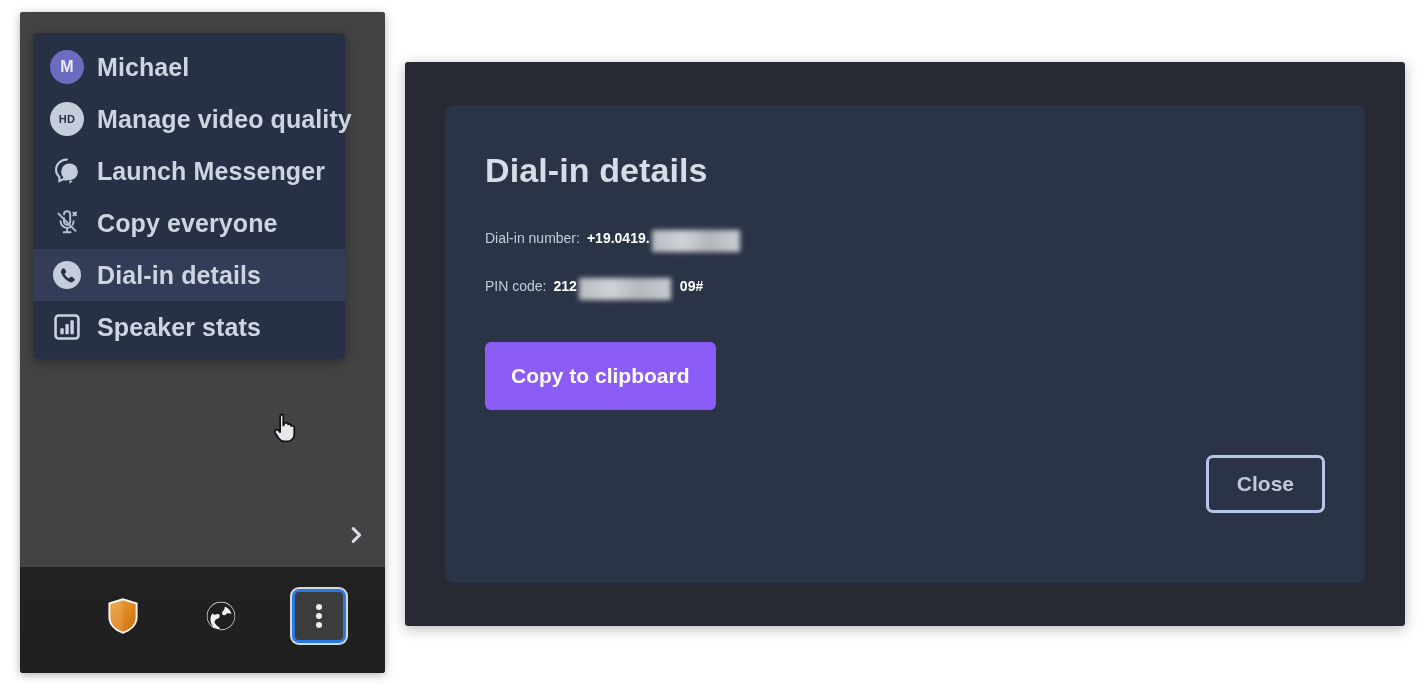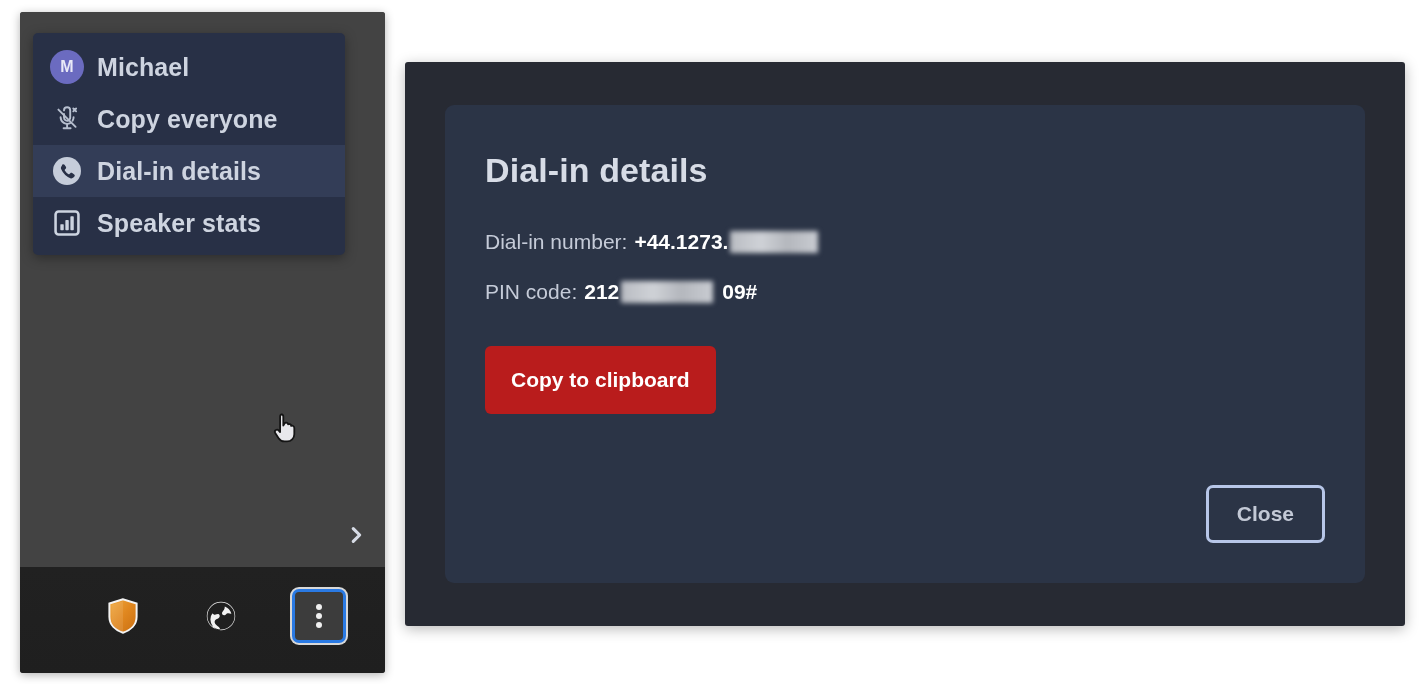--- a/index.html
+++ b/index.html
@@ -172,22 +172,21 @@
   }
   .dialog-title {
     font-size: 34px;
     font-weight: 700;
     color: #d7dce6;
     letter-spacing: 0.1px;
     margin-top: 6px;
   }
   .info-row {
     display: flex;
-    align-items: center;
-    font-size: 21px;
+    font-size: 14px;
     color: #c5cbd8;
     margin-top: 40px;
     white-space: nowrap;
   }
   .info-row.second { margin-top: 26px; }
   .info-label { font-weight: 400; }
   .info-value {
     font-weight: 700;
     color: #ffffff;
     margin-left: 7px;
@@ -204,34 +203,34 @@
   .redacted.r1 { width: 88px; }
   .redacted.r2 { width: 92px; }
 
   .copy-btn {
     margin-top: 42px;
     display: inline-flex;
     align-items: center;
     justify-content: center;
     height: 68px;
     padding: 0 26px;
-    background: #b91c1c;
+    background: #8b5cf6;
     border: none;
     border-radius: 6px;
     color: #ffffff;
     font-family: inherit;
     font-size: 21px;
     font-weight: 600;
     cursor: pointer;
   }
 
   .close-btn {
     position: absolute;
     right: 40px;
-    bottom: 40px;
+    bottom: 70px;
     height: 58px;
     padding: 0 28px;
     background: transparent;
     border: 3px solid #b7c6e8;
     border-radius: 7px;
     color: #c3c9d6;
     font-family: inherit;
     font-size: 21px;
     font-weight: 600;
     cursor: pointer;
@@ -247,22 +246,38 @@
 
       <div class="menu">
 
         <div class="menu-item">
           <span class="menu-icon">
             <span class="avatar">M</span>
           </span>
           <span class="menu-label">Michael</span>
         </div>
 
-
-
+        <div class="menu-item">
+          <span class="menu-icon">
+            <span class="hd-badge">HD</span>
+          </span>
+          <span class="menu-label">Manage video quality</span>
+        </div>
+
+
+        <div class="menu-item">
+          <span class="menu-icon">
+            <svg class="ico-svg" width="30" height="30" viewBox="0 0 30 30">
+              <path d="M15 3.6c-6.1 0-11 4.5-11 10.1 0 2.9 1.3 5.5 3.4 7.3v4.1l3.9-2.1c1.2.3 2.4.5 3.7.5" fill="none" stroke="#c6cdda" stroke-width="2" stroke-linecap="round"></path>
+              <circle cx="17.5" cy="15.8" r="8.4" fill="#c6cdda"></circle>
+              <path d="M17.6 24.2l-.1 3.6 3.2-2.6" fill="#c6cdda"></path>
+            </svg>
+          </span>
+          <span class="menu-label">Launch Messenger</span>
+        </div>
 
 
 
         <div class="menu-item">
           <span class="menu-icon">
             <svg class="ico-svg" width="30" height="30" viewBox="0 0 30 30" fill="none" stroke="#b7bfcf" stroke-width="1.9" stroke-linecap="round">
               <path d="M12 6.4a3.1 3.1 0 0 1 6.2 0v7.2a3.1 3.1 0 0 1-.5 1.7"></path>
               <path d="M12 10v3.6a3.1 3.1 0 0 0 4.6 2.7"></path>
               <path d="M8.6 13.2a6.6 6.6 0 0 0 9.8 5.8M21.6 13.2a6.6 6.6 0 0 1-1 3.5"></path>
               <path d="M15.1 19.9v4.3M11.6 24.2h7"></path>
@@ -344,21 +359,21 @@
     </div>
   </div>
 
   <div class="right-panel">
     <div class="dialog">
 
       <div class="dialog-title">Dial-in details</div>
 
       <div class="info-row">
         <span class="info-label">Dial-in number:</span>
-        <span class="info-value">+44.1273.</span>
+        <span class="info-value">+19.0419.</span>
           <span class="redacted r1"></span>
       </div>
 
       <div class="info-row second">
         <span class="info-label">PIN code:</span>
         <span class="info-value">212</span>
           <span class="redacted r2"></span>
           <span class="info-value">09#</span>
       </div>
 

